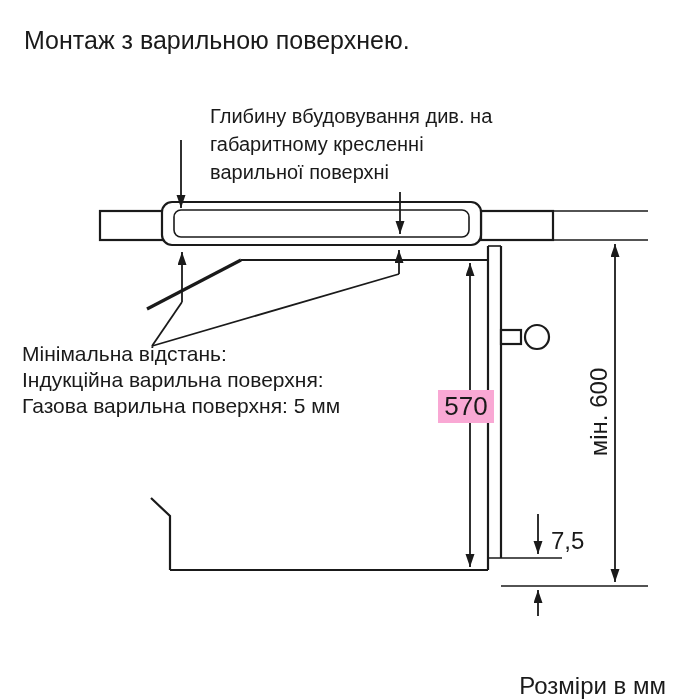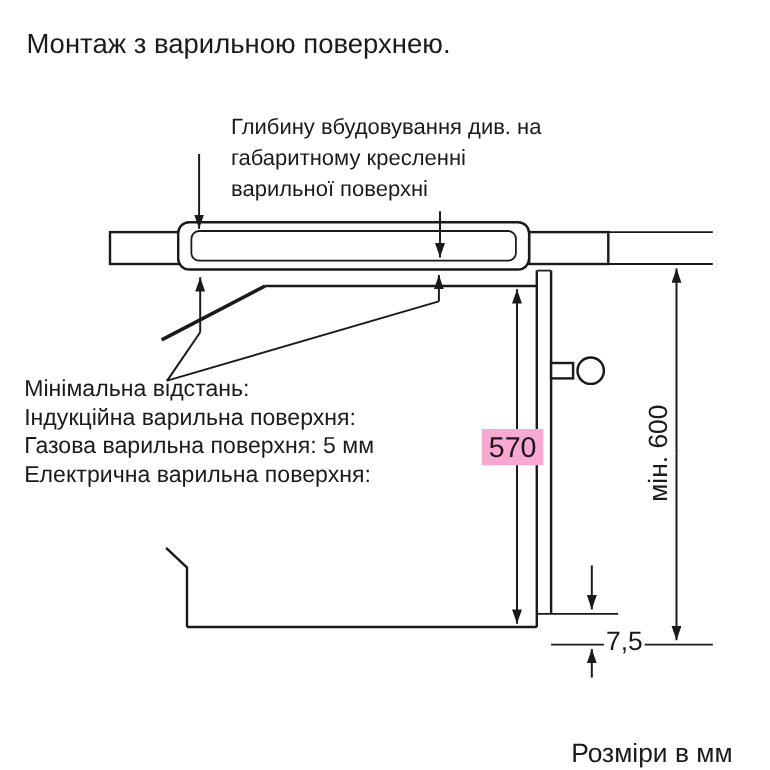--- a/index.html
+++ b/index.html
@@ -18,21 +18,21 @@
   #dim-570{
     left:438px;top:390px;width:56px;
     font-size:26px;text-align:center;
     background:#f9a8d4;padding:1px 0;
   }
   #dim-min600{
     left:537px;top:398px;width:124px;height:28px;
     font-size:24px;text-align:center;
     transform:rotate(-90deg);
   }
-  #dim-75{left:549px;top:527px;font-size:24px;background:#ffffff;padding:0 2px;margin-top:43px;}
+  #dim-75{left:549px;top:527px;font-size:24px;background:#ffffff;padding:0 2px;}
   #units-note{right:34px;top:672px;font-size:24px;}
   svg{position:absolute;left:0;top:0;}
   .ln{stroke:#1a1a1a;fill:none;}
   .w16{stroke-width:1.6;}
   .w18{stroke-width:1.8;}
   .w2{stroke-width:2.2;}
   .w3{stroke-width:3.2;}
   .whitefill{fill:#ffffff;}
 </style>
 </head>
@@ -110,20 +110,19 @@
 <div id="annotation" class="abs">
   <div>Глибину вбудовування див. на</div>
   <div>габаритному кресленні</div>
   <div>варильної поверхні</div>
 </div>
 
 <div id="distance-note" class="abs">
   <div>Мінімальна відстань:</div>
   <div>Індукційна варильна поверхня:</div>
   <div>Газова варильна поверхня: 5 мм</div>
-  <div>Електрична варильна поверхня:</div>
 </div>
 
 <div id="dim-570" class="abs">570</div>
 <div id="dim-min600" class="abs">мін. 600</div>
 <div id="dim-75" class="abs">7,5</div>
 
 <div id="units-note" class="abs">Розміри в мм</div>
 
 </body></html>

